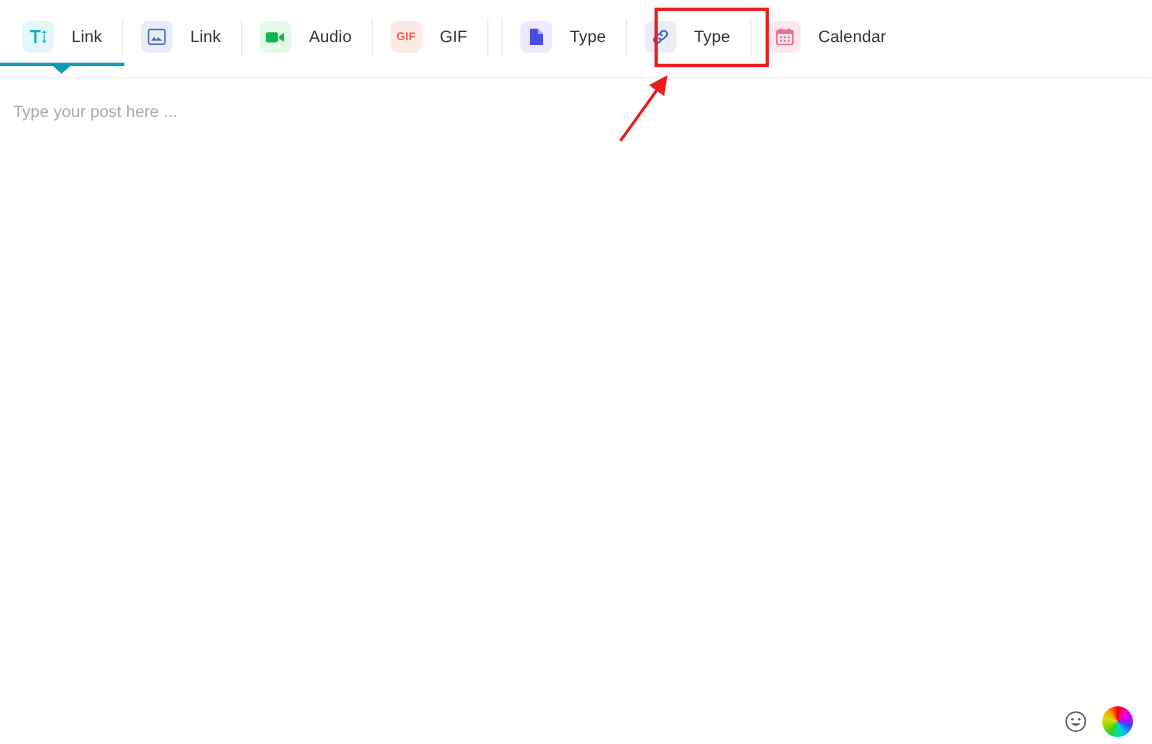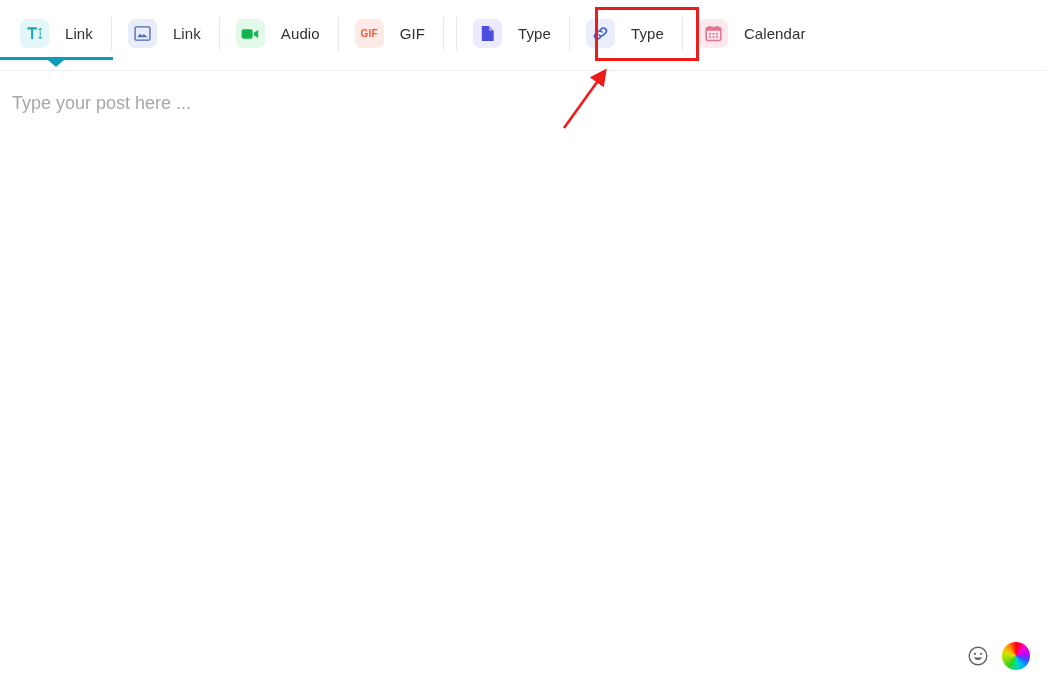--- a/index.html
+++ b/index.html
@@ -110,21 +110,21 @@
     left: 0;
     top: 71px;
     width: 1047px;
     height: 605px;
     background: #ffffff;
   }
   .editor-placeholder {
     position: absolute;
     left: 12px;
     top: 22px;
-    font-size: 18px;
+    font-size: 15px;
     color: #a6a8ab;
     user-select: none;
   }
 
   
   .bottom-bar {
     position: absolute;
     right: 17px;
     bottom: 6px;
     display: flex;

